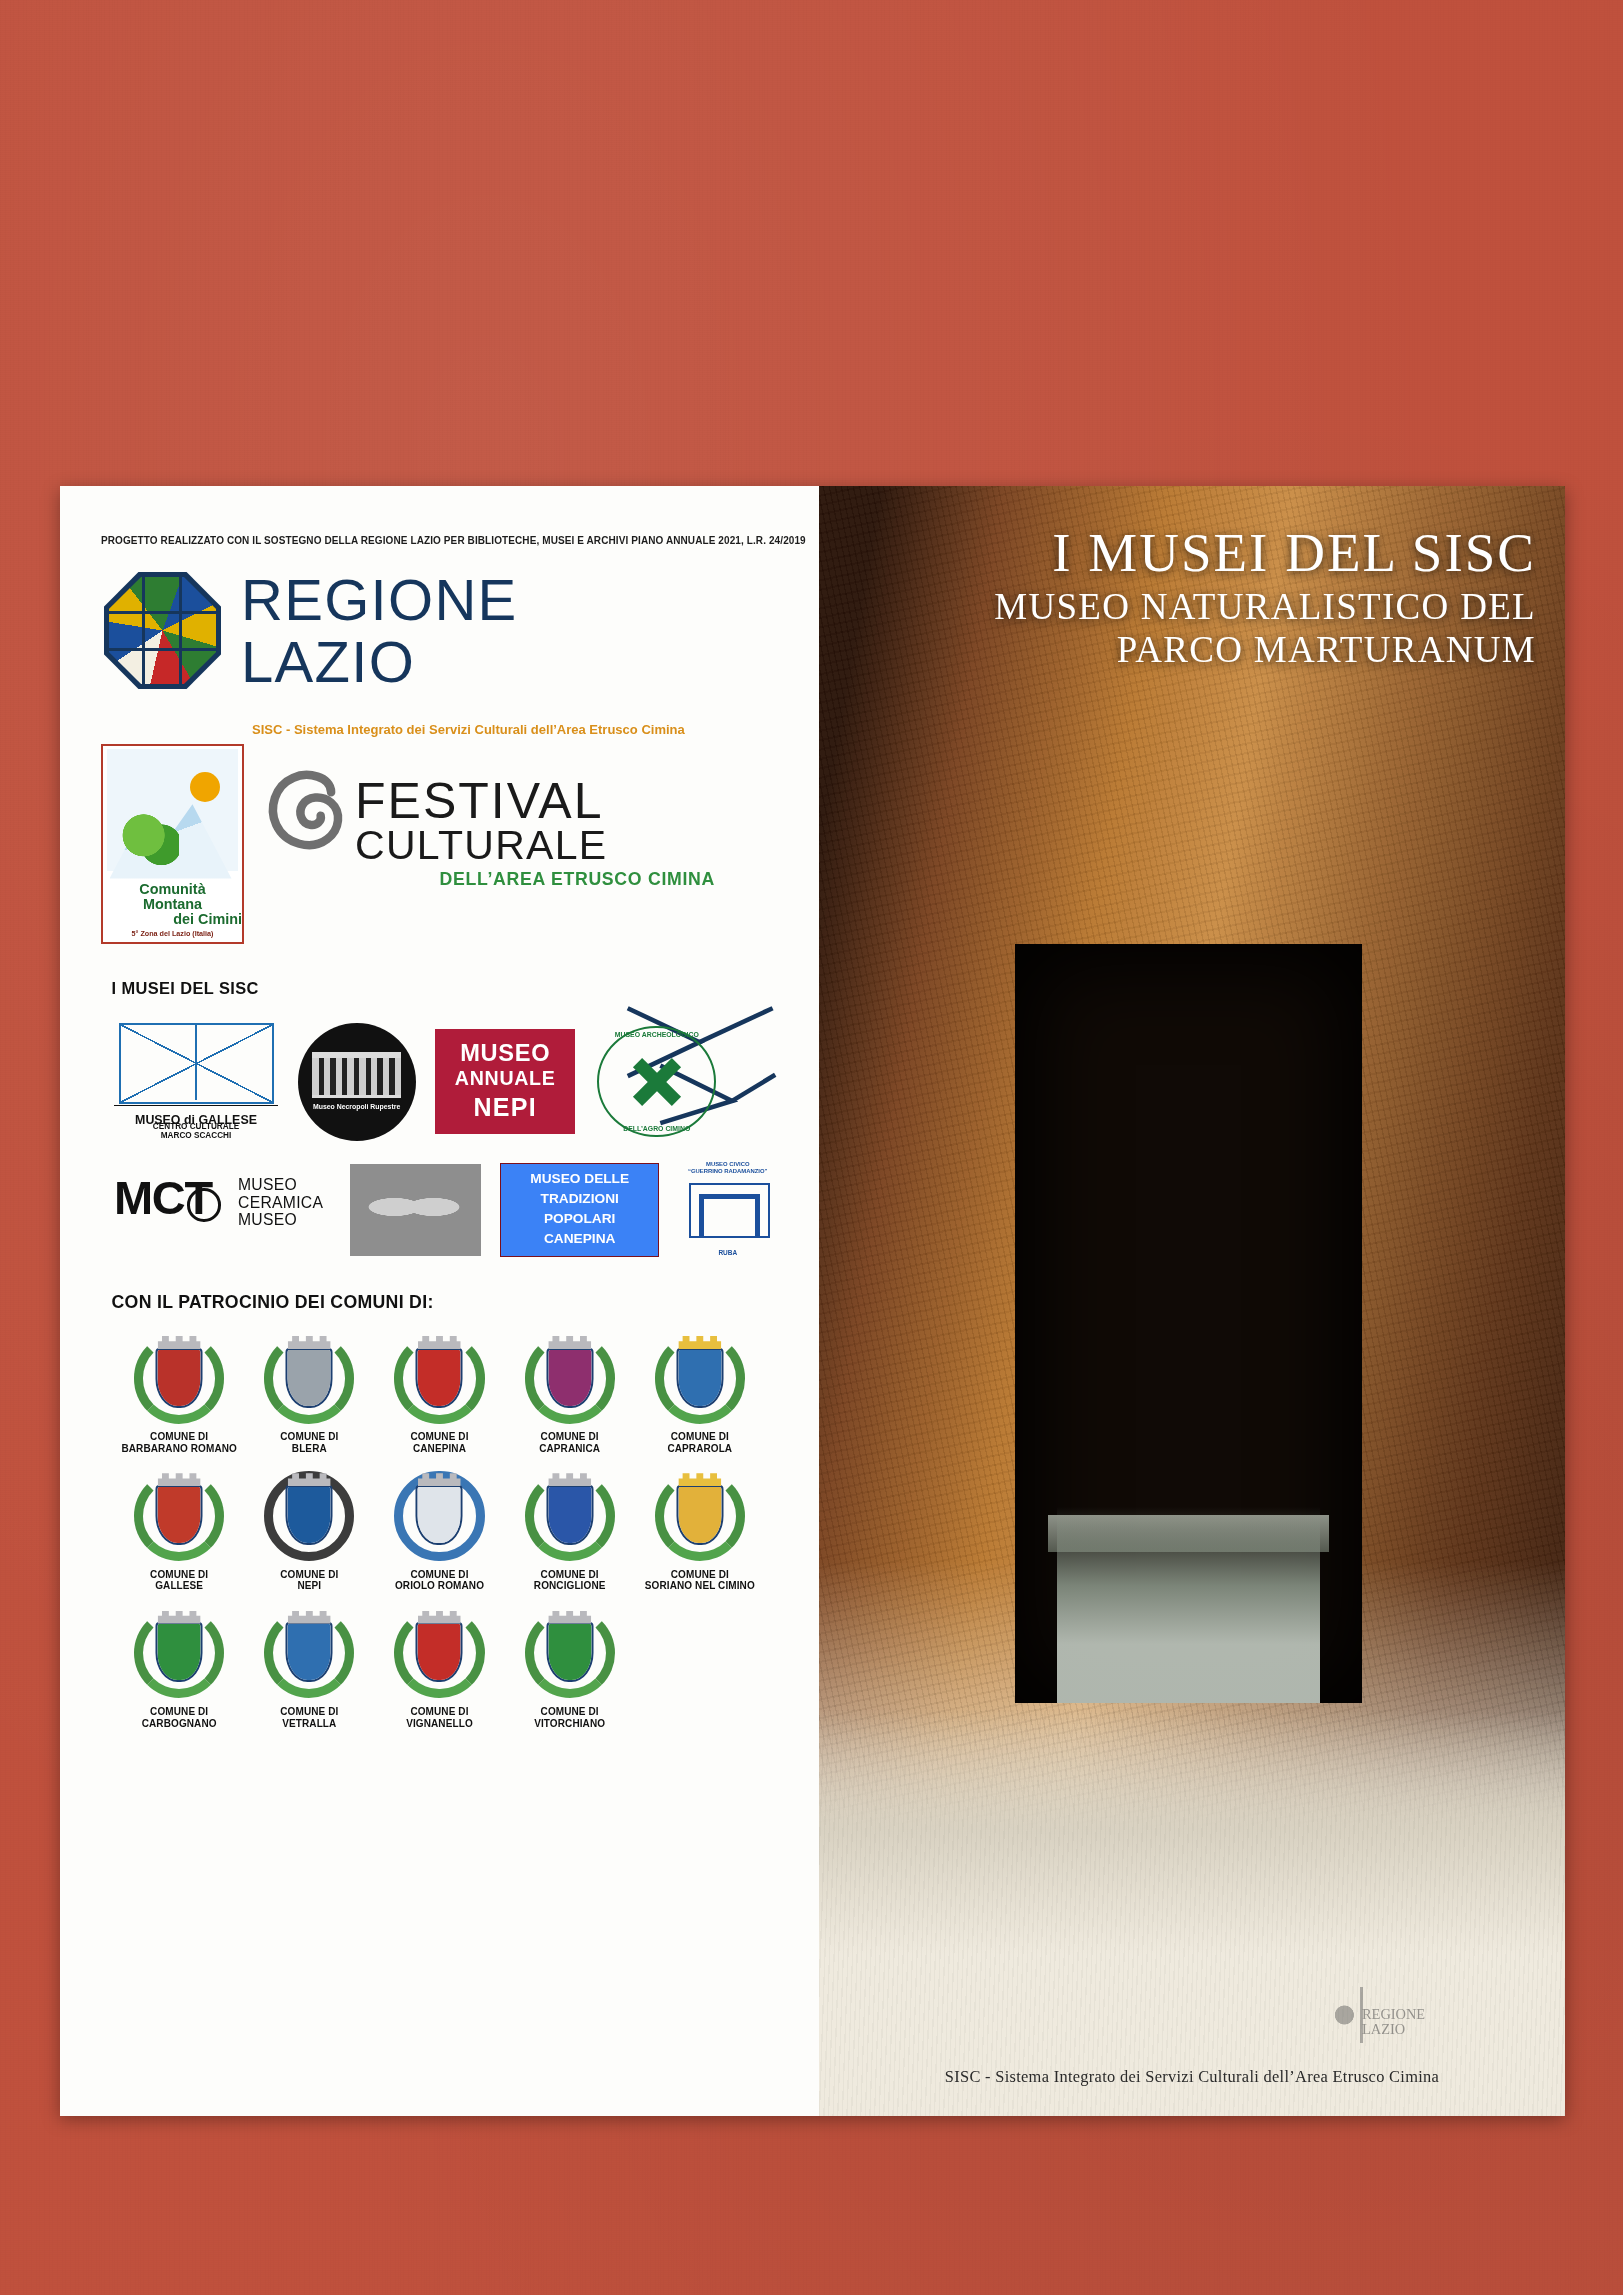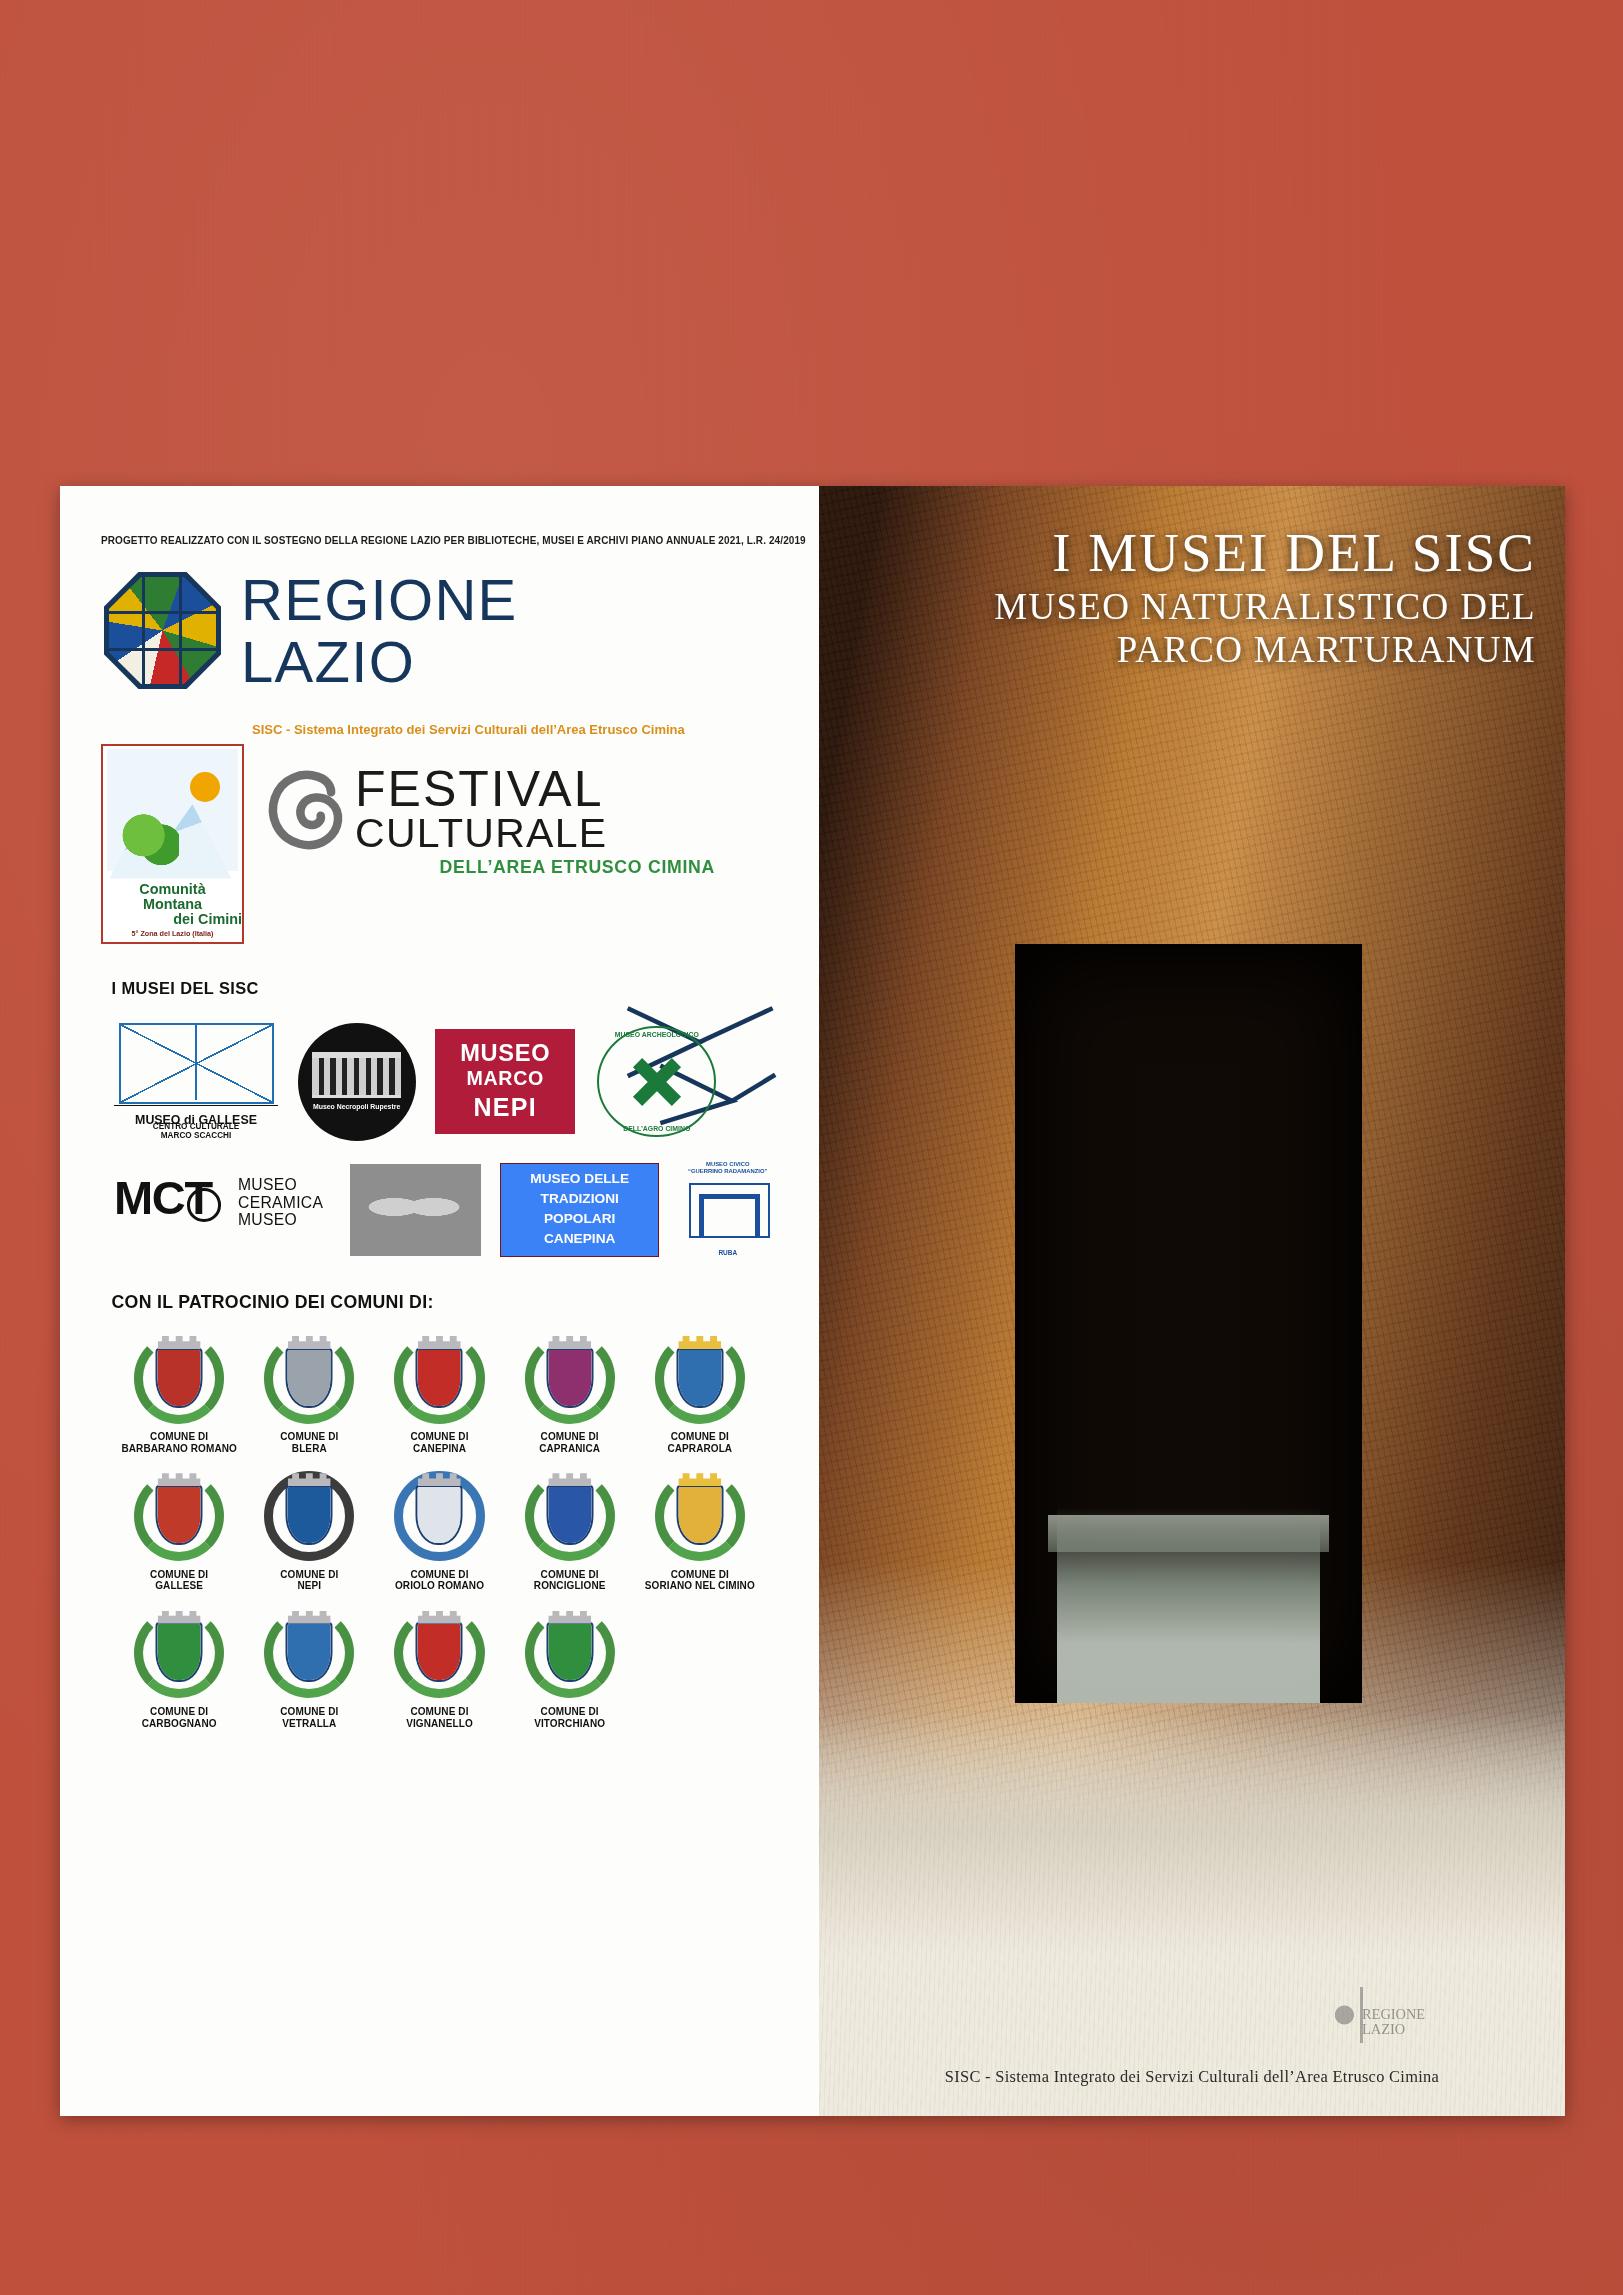--- a/index.html
+++ b/index.html
@@ -167,21 +167,21 @@
   .cm-caption .c1 { font-size: 14.4px; display:block; }
   .cm-caption .c2 { font-size: 14.4px; display:block; }
   .cm-caption .c3 { font-size: 14.4px; display:block;text-align:right; }
   .cm-caption .c4 { font-size: 7.2px; display:block; color:#7a1f12; margin-top:2.6px; }
 
   .festival-text { padding-top: 22px; }
   .spiral {
     position: absolute;
     margin-left: -2.6px;
   }
-  .fest-words { margin-left: 98px; }
+  .fest-words { margin-left: 98px; margin-top: 12px; }
   .fest-1 {
     font-size: 50px; letter-spacing: 2px; color:#1a1a1a; font-weight:400; line-height:.95;
   }
   .fest-2 {
     font-size: 41px; letter-spacing: 1.3px; color:#1a1a1a; font-weight:400; line-height:1.0;
   }
   .fest-3 {
     font-size: 17.7px; letter-spacing: 0.7px; color:#2f8f3e; font-weight:700; text-align:right;
     margin-top: 2.6px;
   }
@@ -499,21 +499,21 @@
 MARCO SCACCHI</div>
         </div>
 
         <div class="m-box mus-rupestre">
           <div class="rp-temple"></div>
           <div class="rp-t">Museo Necropoli Rupestre</div>
         </div>
 
         <div class="m-box mus-nepi">
           <div class="np1">MUSEO</div>
-          <div class="np2">MARCO</div>
+          <div class="np2">ANNUALE</div>
           <div class="np3">NEPI</div>
         </div>
 
         <div class="m-box mus-agro">
           <div class="ag-circ"></div>
           <div class="ag-cross"></div>
           <div class="ag-t1">MUSEO ARCHEOLOGICO</div>
           <div class="ag-t2">DELL’AGRO CIMINO</div>
         </div>
       </div>

